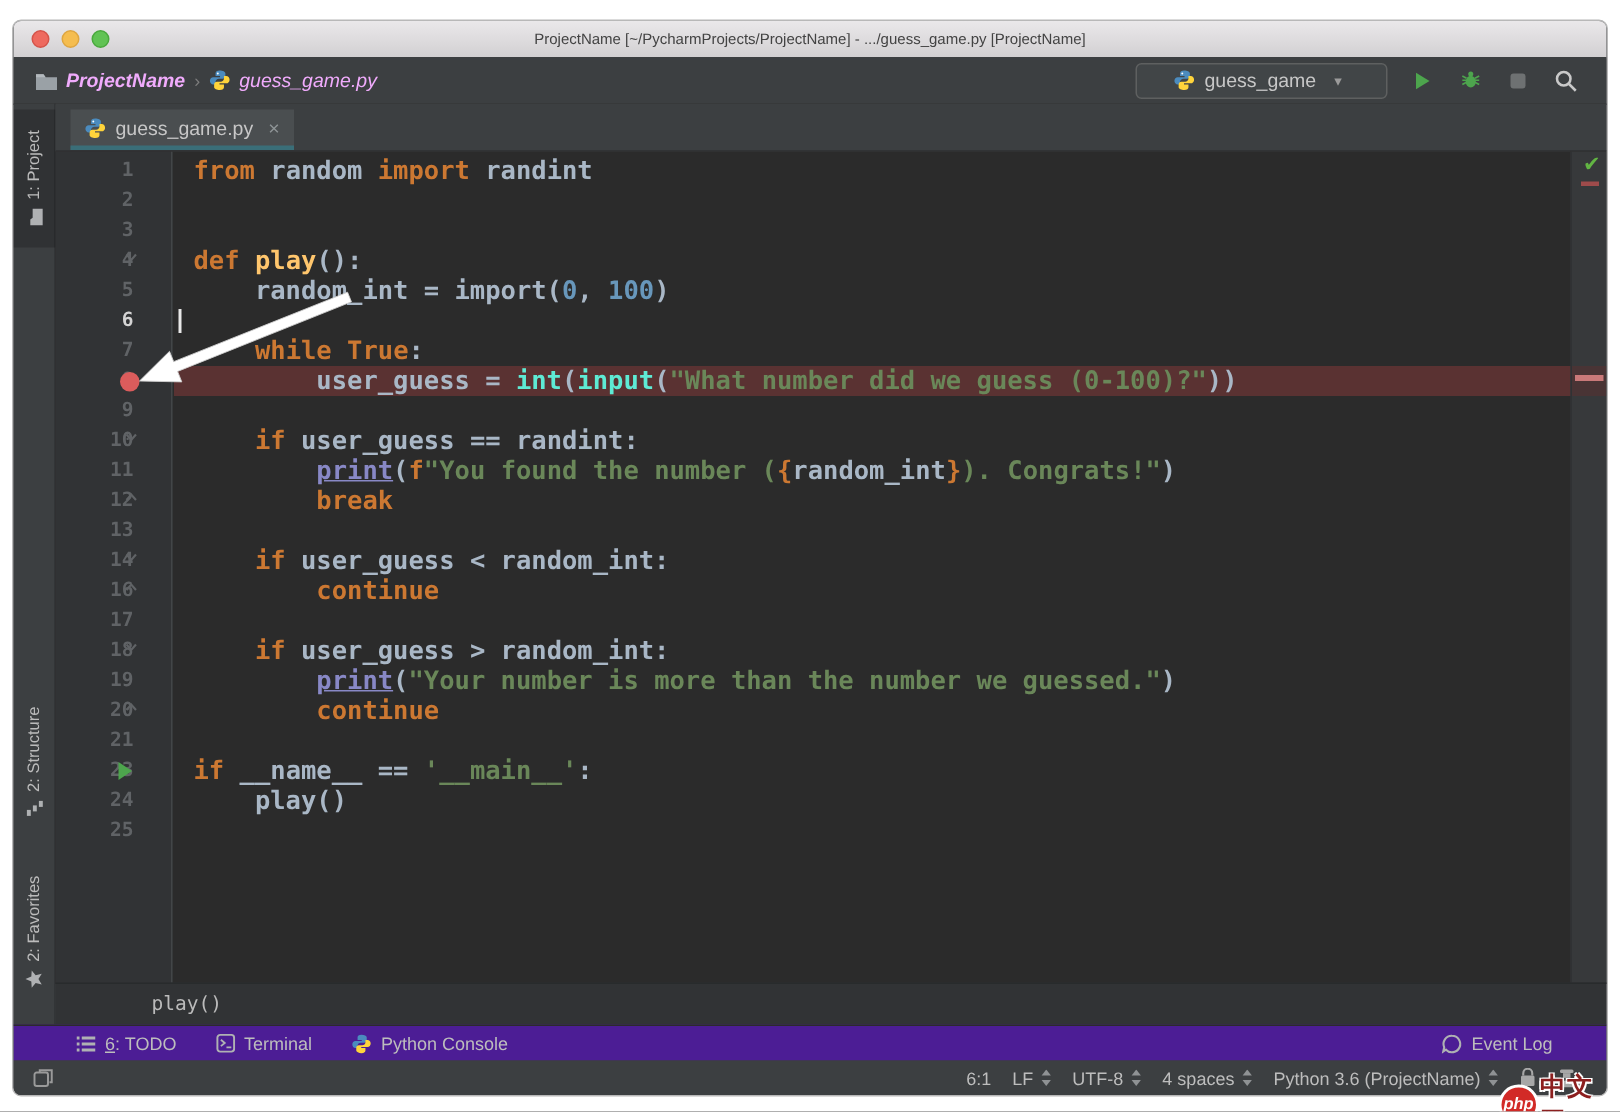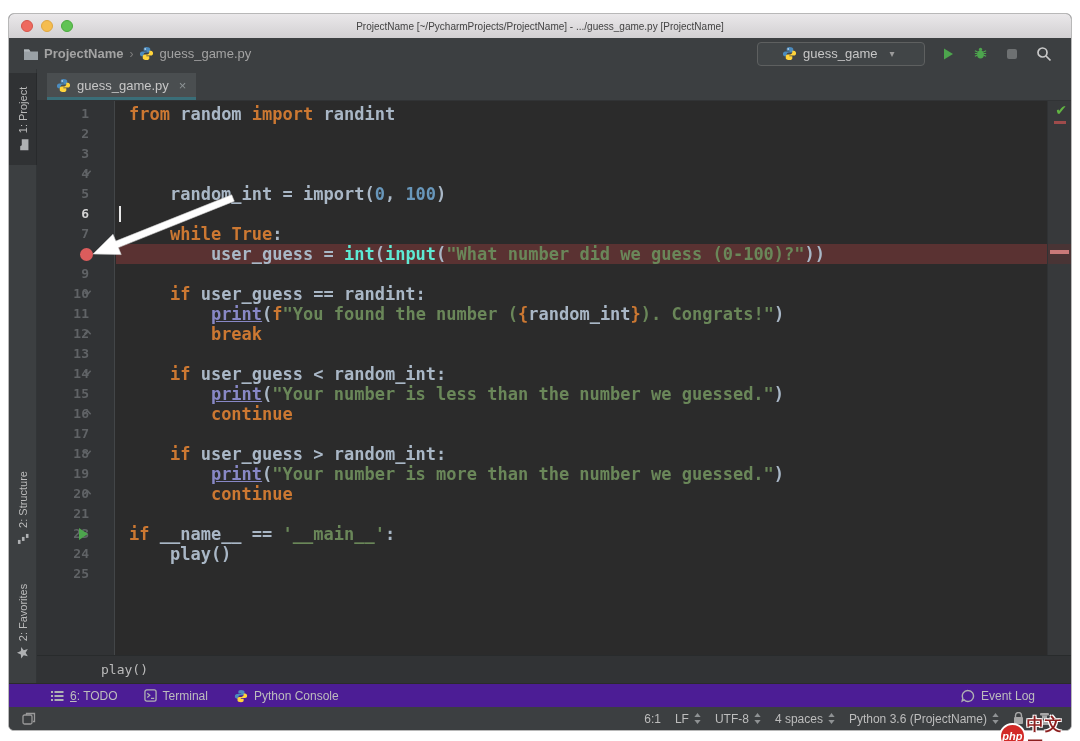--- a/index.html
+++ b/index.html
@@ -13,21 +13,21 @@
   .tl{width:12px;height:12px;border-radius:50%;}
   .tl.red{background:#ee6a5f;border:1px solid #d5544a;box-sizing:border-box;}
   .tl.yellow{background:#f5bd4f;border:1px solid #dfa640;box-sizing:border-box;}
   .tl.green{background:#61c354;border:1px solid #4aa93d;box-sizing:border-box;}
   .title-text{position:absolute;left:0;right:0;text-align:center;font-size:10px;color:#434343;}
   
   .toolbar{position:absolute;left:0;top:24px;right:0;height:31px;background:#3C3F41;border-bottom:1px solid #2b2b2b;
            display:flex;align-items:center;color:#c7c7c7;}
   .crumbs{display:flex;align-items:center;gap:6px;margin-left:14px;font-size:13px;}
   .crumb{display:flex;align-items:center;gap:5px;}
-  .crumb .lbl{color:#a3a3a3;}
+  .crumb .lbl{color:#f0abfc;font-style:italic;}
   .crumb.first .lbl{font-weight:bold;}
   .crumb-sep{color:#7d7d7d;font-size:12px;}
   .run-zone{margin-left:auto;display:flex;align-items:center;gap:12px;padding-right:16px;}
   .run-config{display:flex;align-items:center;gap:6px;border:1px solid #5e6060;border-radius:4px;height:22px;
               padding:0 24px;font-size:13px;color:#c7c7c7;background:#414547;min-width:118px;}
   .run-config .arrow{color:#9b9b9b;font-size:10px;margin-left:6px;}
   .tb-btn{width:22px;height:22px;display:flex;align-items:center;justify-content:center;}
   
   .stripe{position:absolute;left:0;top:55px;width:28px;bottom:47px;background:#3C3F41;border-right:1px solid #323537;box-sizing:border-box;}
   .stripe-btn{position:absolute;left:0;width:28px;display:flex;align-items:center;justify-content:center;}
@@ -244,20 +244,21 @@
           </div>
           <div class="line-row">
             <div class="lnum">3</div>
             <div class="code"></div>
           </div>
           <div class="line-row">
             <div class="lnum">4</div>
             <div class="gut-ic fold"><svg width="9" height="9" viewBox="0 0 10 10">
                 <polyline points="1.5,3 5,7 8.5,3" fill="none" stroke="#606366" stroke-width="1.6"></polyline>
               </svg></div>
+            <div class="code"><span class="tk-kw">def</span><span class="tk-pl"> </span><span class="tk-fn">play</span><span class="tk-pl">():</span></div>
           </div>
           <div class="line-row">
             <div class="lnum">5</div>
             <div class="code"><span class="tk-pl">    random_int = import(</span><span class="tk-num">0</span><span class="tk-pl">, </span><span class="tk-num">100</span><span class="tk-pl">)</span></div>
           </div>
           <div class="line-row">
             <div class="lnum bright">6</div>
             <div class="code"></div>
             <div class="caret" style="left: 82px; top: 2px;"></div>
           </div>
@@ -296,24 +297,20 @@
           <div class="line-row">
             <div class="lnum">13</div>
             <div class="code"></div>
           </div>
           <div class="line-row">
             <div class="lnum">14</div>
             <div class="gut-ic fold"><svg width="9" height="9" viewBox="0 0 10 10">
                 <polyline points="1.5,3 5,7 8.5,3" fill="none" stroke="#606366" stroke-width="1.6"></polyline>
               </svg></div>
             <div class="code"><span class="tk-pl">    </span><span class="tk-kw">if</span><span class="tk-pl"> user_guess &lt; random_int:</span></div>
-          </div>
-          <div class="line-row">
-            <div class="lnum">15</div>
-            <div class="code"><span class="tk-pl">        </span><span class="tk-bu">print</span><span class="tk-pl">(</span><span class="tk-str">"Your number is less than the number we guessed."</span><span class="tk-pl">)</span></div>
           </div>
           <div class="line-row">
             <div class="lnum">16</div>
             <div class="gut-ic fold"><svg width="9" height="9" viewBox="0 0 10 10">
                 <polyline points="1.5,7 5,3 8.5,7" fill="none" stroke="#606366" stroke-width="1.6"></polyline>
               </svg></div>
             <div class="code"><span class="tk-pl">        </span><span class="tk-kw">continue</span></div>
           </div>
           <div class="line-row">
             <div class="lnum">17</div>

